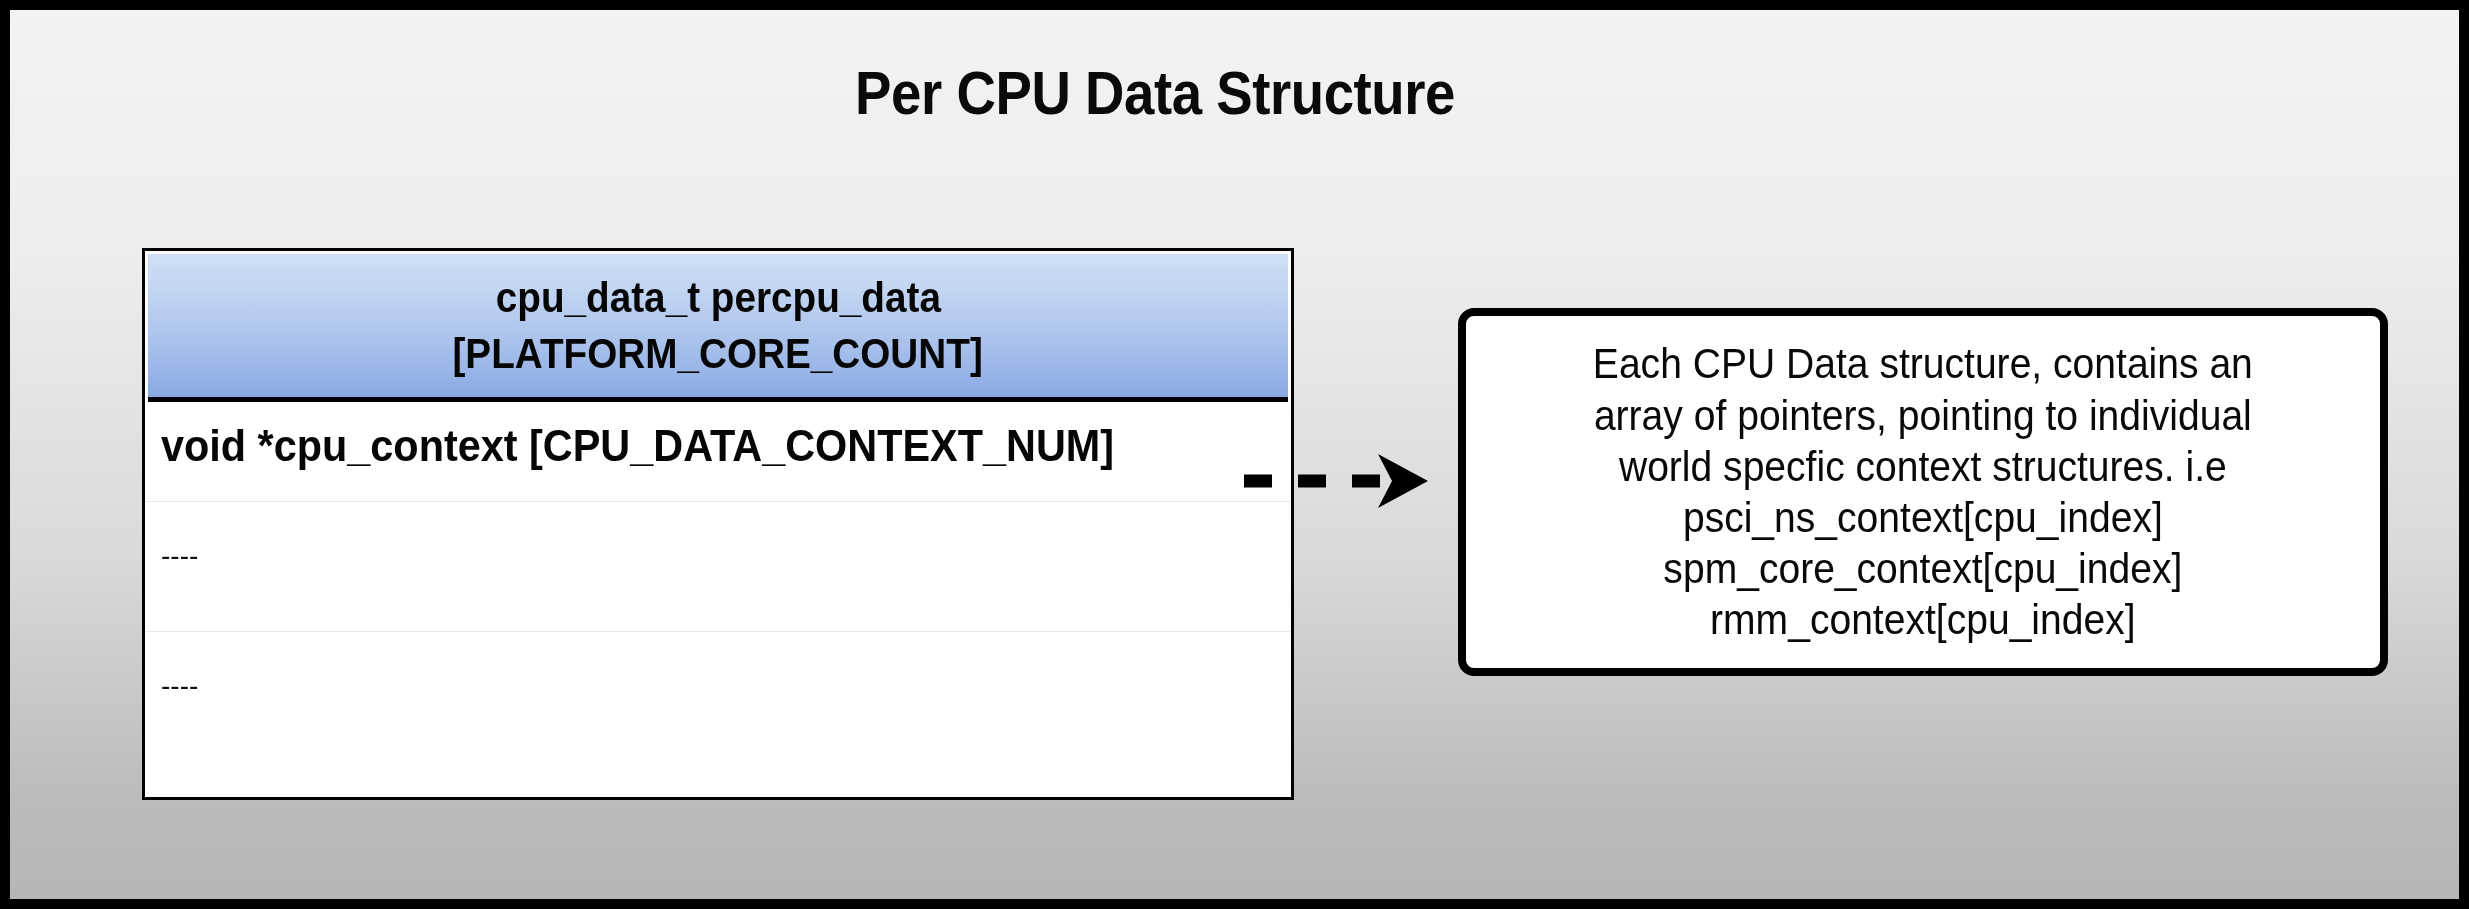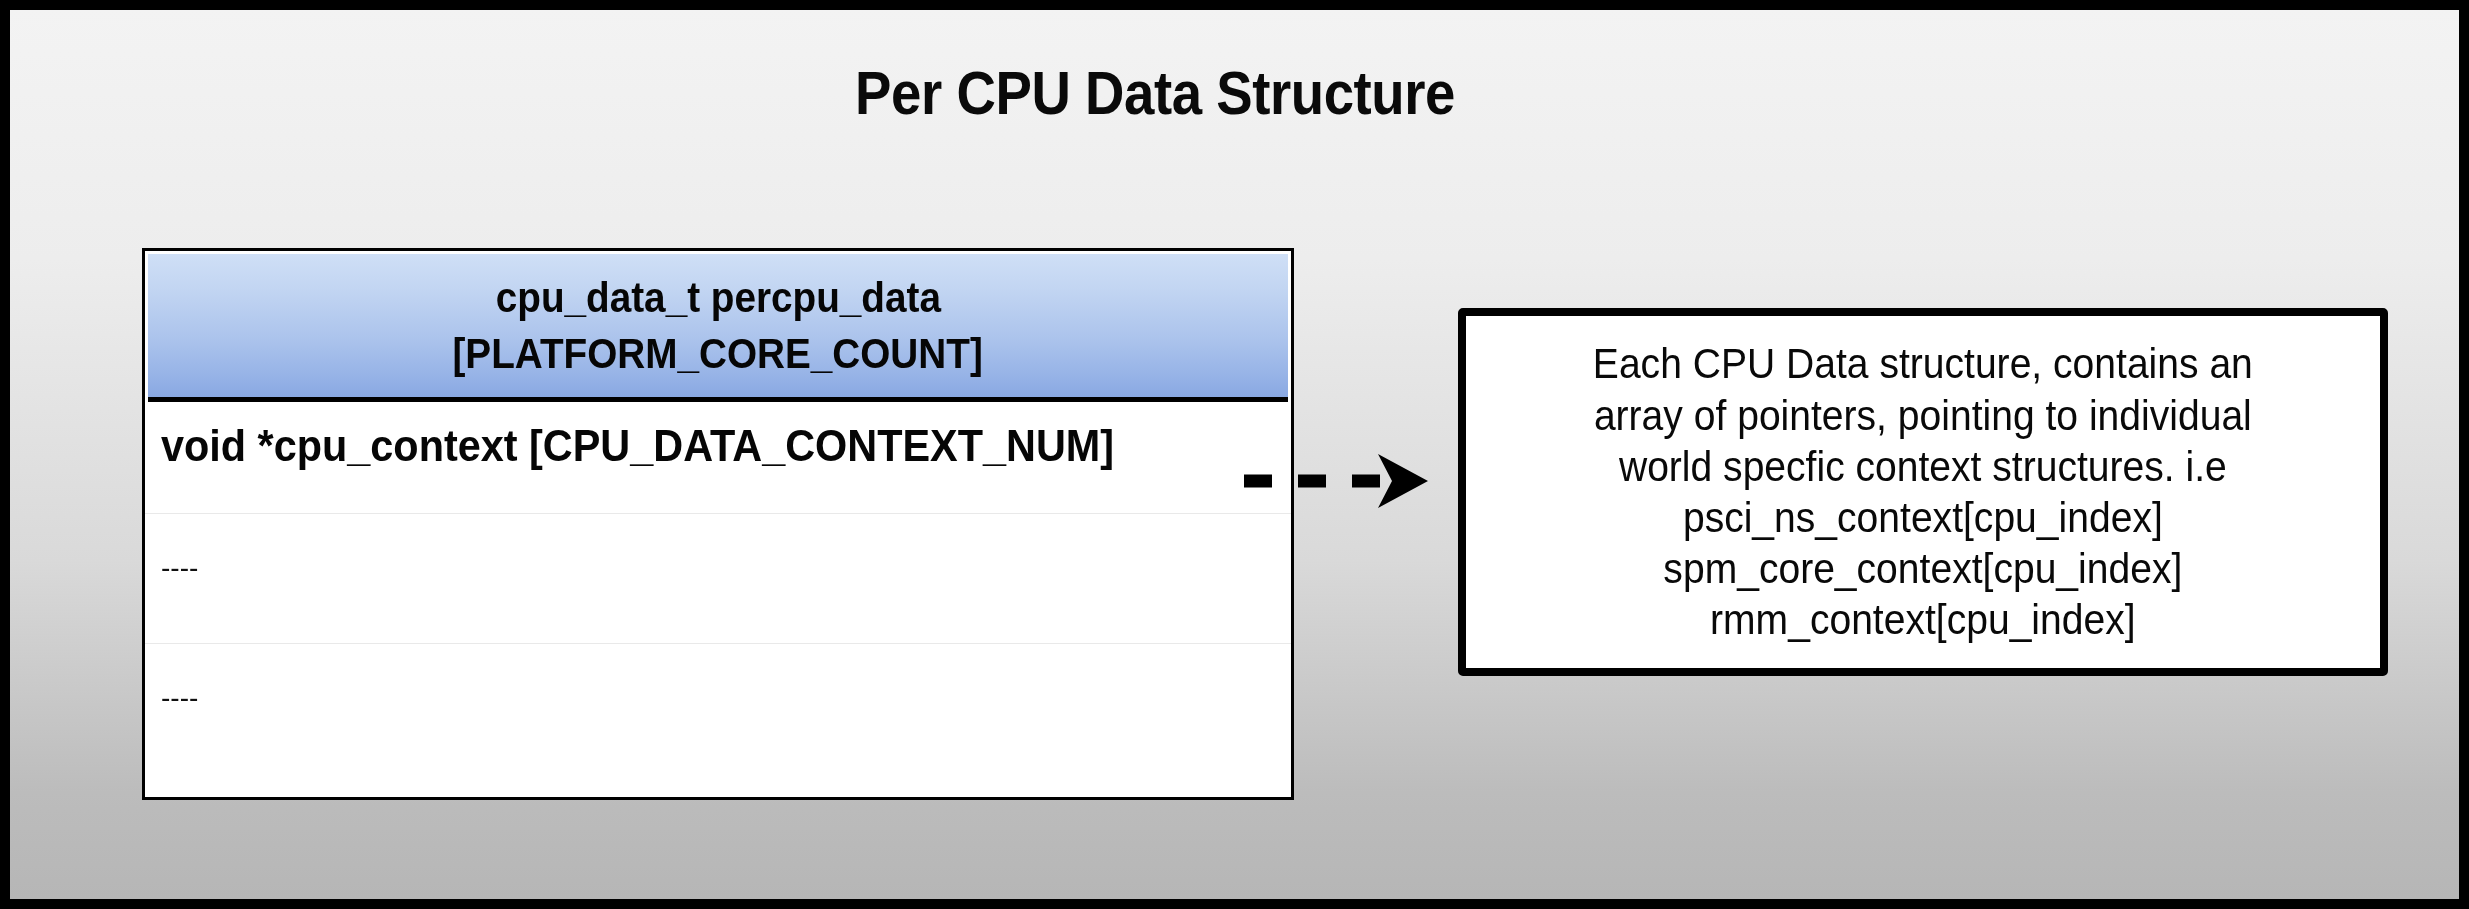--- a/index.html
+++ b/index.html
@@ -88,21 +88,21 @@
     padding-left: 16px;
     border-bottom: 1px solid #e9e9e9;
     display: flex;
     align-items: flex-start;
   }
 
   .struct-row:last-child {
     border-bottom: none;
   }
 
-  .struct-row-0 { height: 112px; padding-top: 18px; }
+  .struct-row-0 { height: 100px; padding-top: 18px; }
   .struct-row-1 { height: 130px; padding-top: 38px; }
   .struct-row-2 { height: 140px; padding-top: 38px; }
 
   .struct-cell-strong {
     font-family: "Liberation Sans Narrow", "Liberation Sans", sans-serif;
     font-weight: bold;
     font-size: 45px;
     color: #060606;
     white-space: nowrap;
     transform: scaleX(0.92);
@@ -131,21 +131,21 @@
   
   .callout {
     position: absolute;
     left: 1448px;
     top: 298px;
     width: 930px;
     height: 368px;
     box-sizing: border-box;
     background: #ffffff;
     border: 8px solid #000000;
-    border-radius: 5px;
+    border-radius: 16px;
     display: flex;
     align-items: center;
     justify-content: center;
   }
 
   .callout-text {
     font-family: "Liberation Sans Narrow", "Liberation Sans", sans-serif;
     font-size: 42px;
     line-height: 1.22;
     color: #090909;

